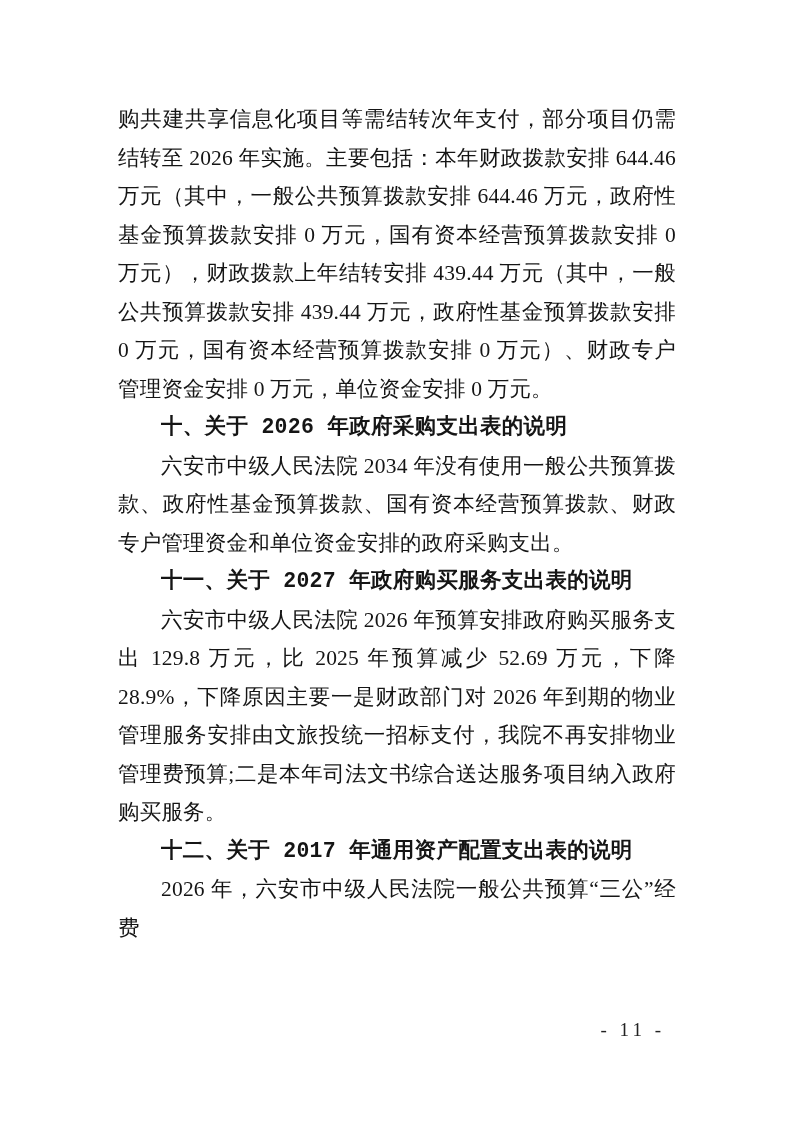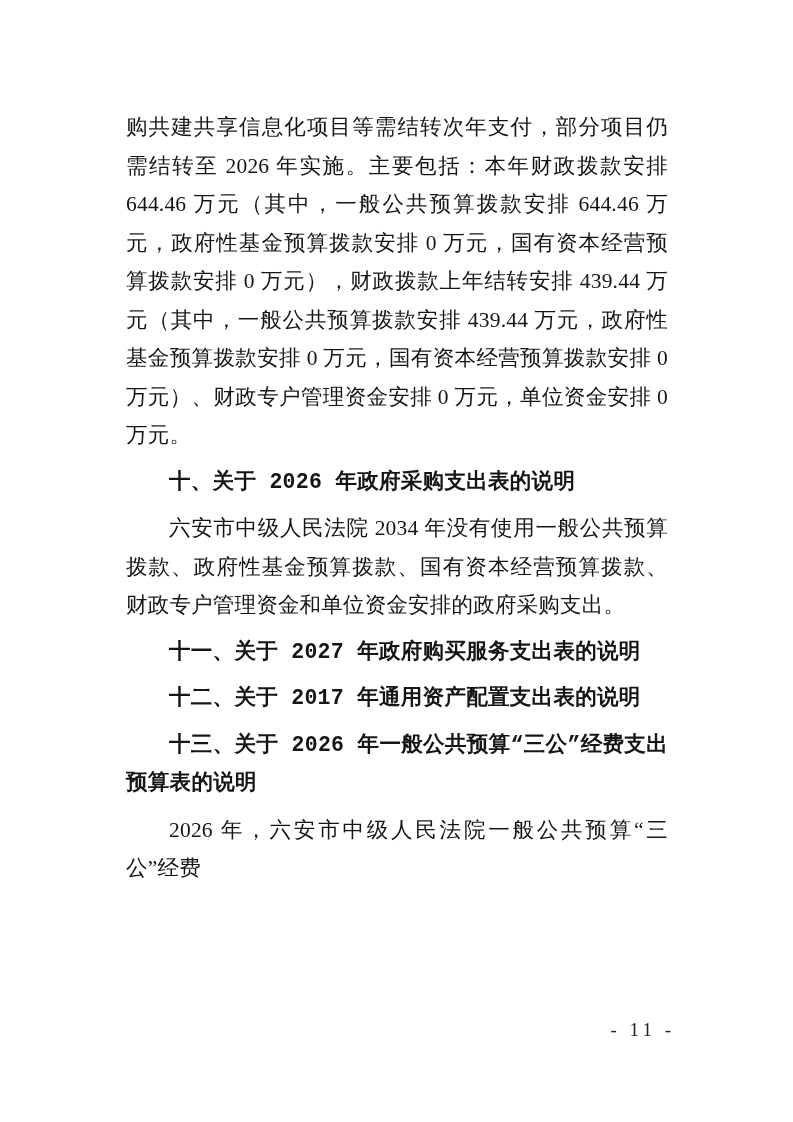--- a/index.html
+++ b/index.html
@@ -16,21 +16,21 @@
     font-family: "Liberation Serif", "DejaVu Serif", serif;
     color: #151515;
   }
   .content {
     position: absolute;
     top: 100px;
     left: 118px;
     width: 558px;
   }
   .para, .heading {
-    margin: 8px;
+    margin: 0;
     font-size: 21.5px;
     line-height: 38.5px;
     text-align: justify;
     text-align-last: left;
     text-justify: inter-character;
     letter-spacing: 0.2px;
   }
   .para {
     text-indent: 2em;
     font-weight: normal;
@@ -40,35 +40,35 @@
   }
   .heading {
     font-family: Liberation Mono, monospace;
     font-weight: 700;
     text-indent: 2em;
     letter-spacing: 0.3px;
   }
   .page-number {
     position: absolute;
     top: 1018px;
-    right: 118px;
+    right: 128px;
     font-size: 19px;
     line-height: 24px;
     letter-spacing: 4px;
     color: #222222;
     font-family: "Liberation Serif", "DejaVu Serif", serif;
   }
 </style>
 </head>
 <body>
 
 <div class="page">
   <div class="content">
     <p class="para continued">购共建共享信息化项目等需结转次年支付，部分项目仍需结转至 2026 年实施。主要包括：本年财政拨款安排 644.46 万元（其中，一般公共预算拨款安排 644.46 万元，政府性基金预算拨款安排 0 万元，国有资本经营预算拨款安排 0 万元），财政拨款上年结转安排 439.44 万元（其中，一般公共预算拨款安排 439.44 万元，政府性基金预算拨款安排 0 万元，国有资本经营预算拨款安排 0 万元）、财政专户管理资金安排 0 万元，单位资金安排 0 万元。</p>
     <p class="heading">十、关于 2026 年政府采购支出表的说明</p>
     <p class="para">六安市中级人民法院 2034 年没有使用一般公共预算拨款、政府性基金预算拨款、国有资本经营预算拨款、财政专户管理资金和单位资金安排的政府采购支出。</p>
     <p class="heading">十一、关于 2027 年政府购买服务支出表的说明</p>
+    <p class="para">六安市中级人民法院 2026 年预算安排政府购买服务支出 129.8 万元，比 2025 年预算减少 52.69 万元，下降 28.9%，下降原因主要一是财政部门对 2026 年到期的物业管理服务安排由文旅投统一招标支付，我院不再安排物业管理费预算;二是本年司法文书综合送达服务项目纳入政府购买服务。</p>
     <p class="heading">十二、关于 2017 年通用资产配置支出表的说明</p>
-    <p class="heading">十三、关于 2026 年一般公共预算“三公”经费支出预算表的说明</p>
     <p class="para">2026 年，六安市中级人民法院一般公共预算“三公”经费</p>
   </div>
   <div class="page-number">- 11 -</div>
 </div>
 
 </body></html>

